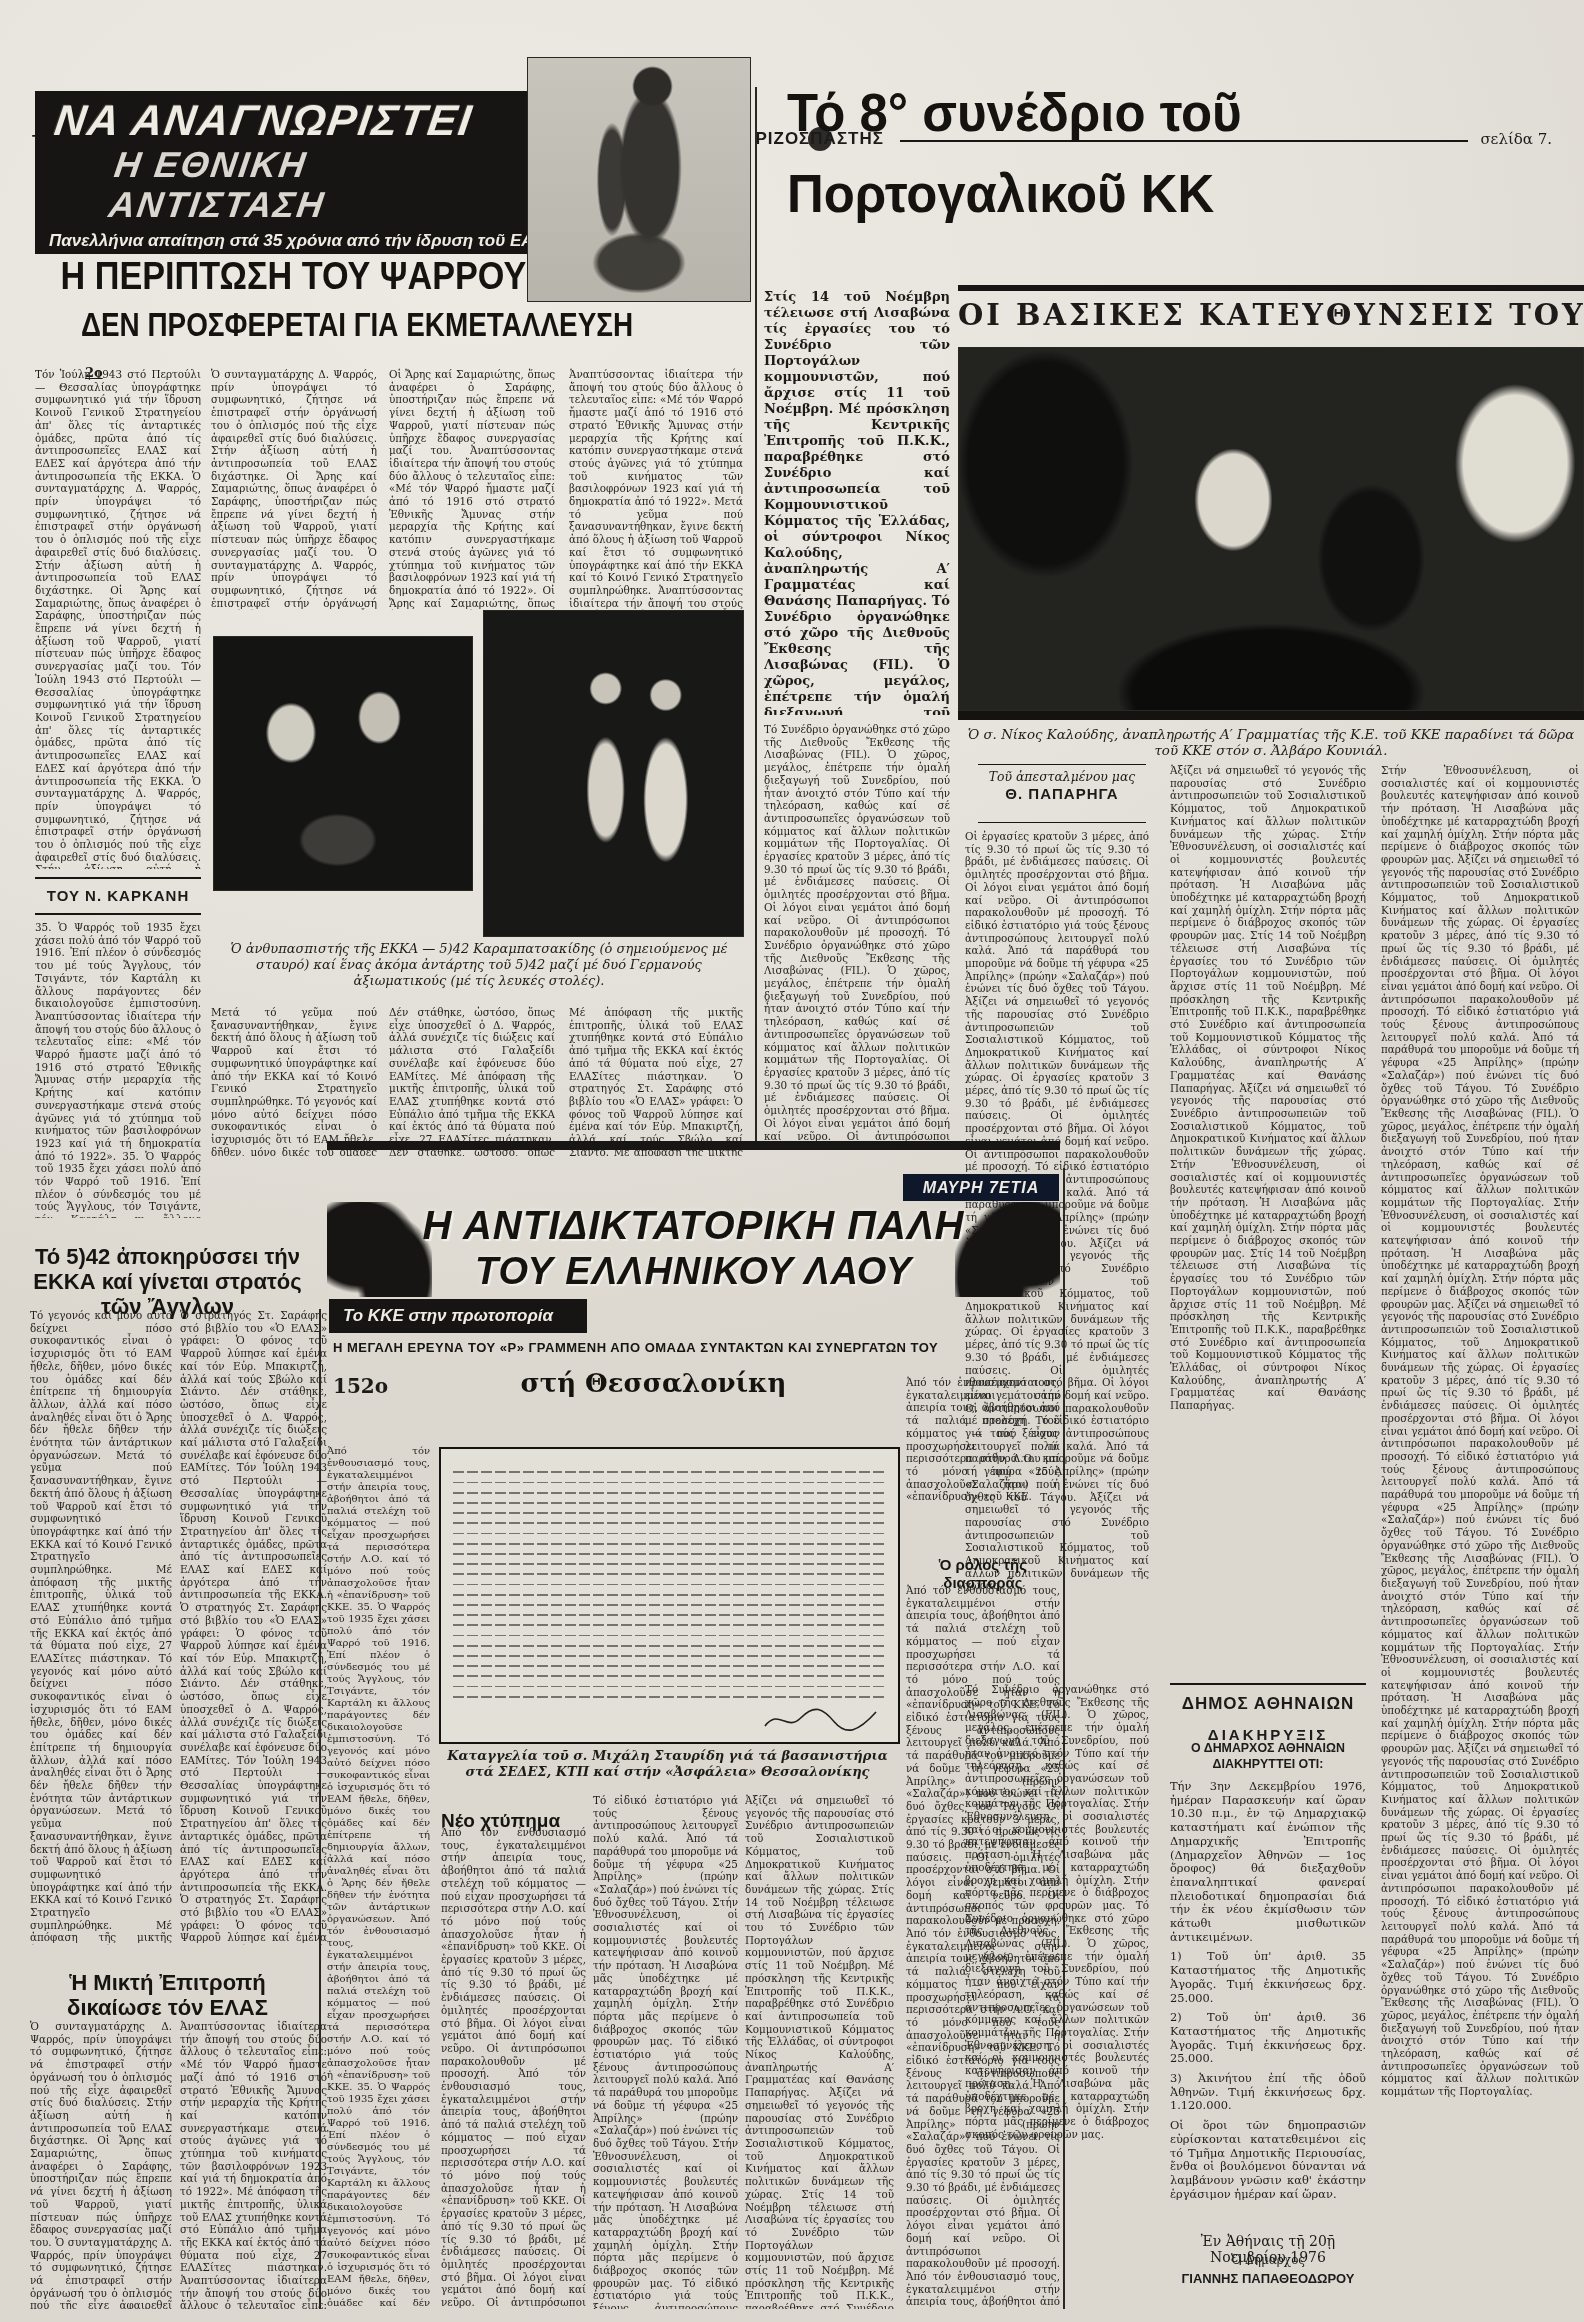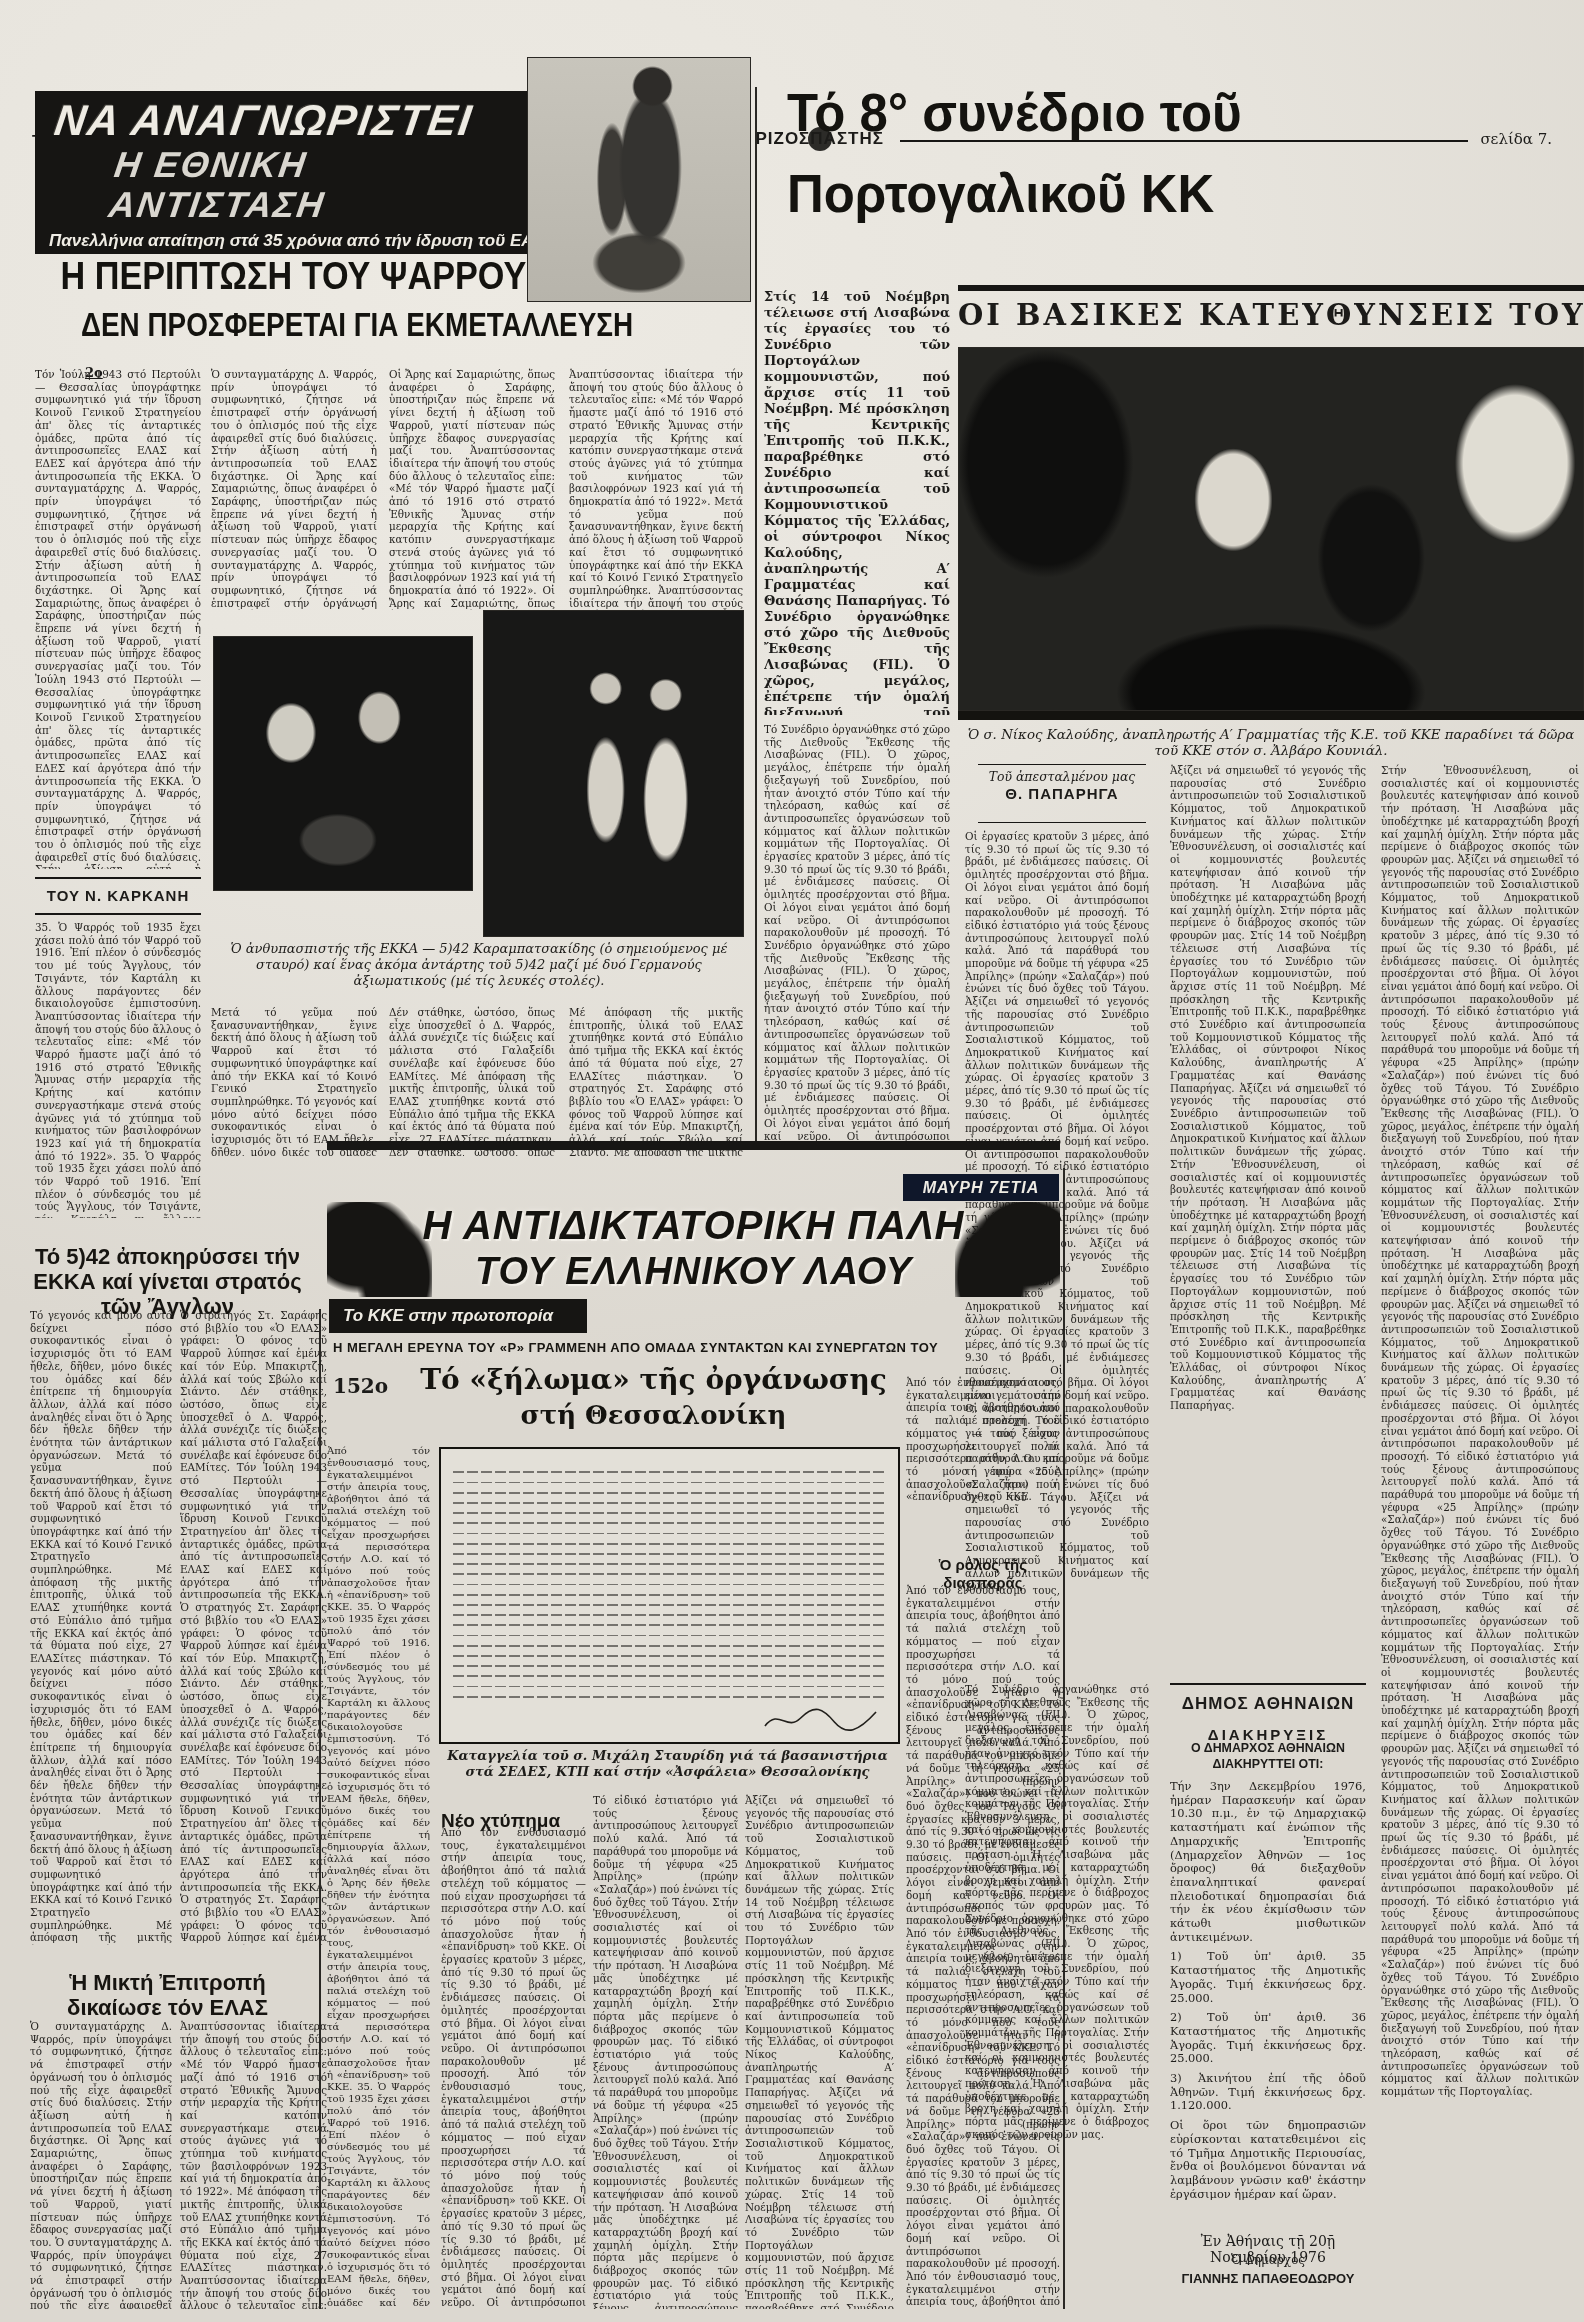--- a/index.html
+++ b/index.html
@@ -194,21 +194,20 @@
   <div class="abs mavri">ΜΑΥΡΗ 7ΕΤΙΑ</div>
   <div class="abs banner2">
     <div class="b2l">Η ΑΝΤΙΔΙΚΤΑΤΟΡΙΚΗ ΠΑΛΗ</div>
     <div class="b2l" style="font-size:38px;">ΤΟΥ ΕΛΛΗΝΙΚΟΥ ΛΑΟΥ</div>
   </div>
   <div class="abs kke-box">Το ΚΚΕ στην πρωτοπορία</div>
   <div class="abs ereyna">Η ΜΕΓΑΛΗ ΕΡΕΥΝΑ ΤΟΥ «Ρ» ΓΡΑΜΜΕΝΗ ΑΠΟ ΟΜΑΔΑ ΣΥΝΤΑΚΤΩΝ ΚΑΙ ΣΥΝΕΡΓΑΤΩΝ ΤΟΥ</div>
   <div class="abs episode">152ο</div>
 
   <div class="abs xilo">
-    <div class="x1">Τό «ξήλωμα» τῆς ὀργάνωσης</div>
     <div class="x2">στή Θεσσαλονίκη</div>
   </div>
 
   <div class="abs tx small" style="left:327px;top:1445px;width:103px;height:861px;">Ἀπό τόν ἐνθουσιασμό τους, ἐγκαταλειμμένοι στήν ἀπειρία τους, ἀβοήθητοι ἀπό τά παλιά στελέχη τοῦ κόμματος — πού εἶχαν προσχωρήσει τά περισσότερα στήν Λ.Ο. καί τό μόνο πού τούς ἀπασχολοῦσε ἦταν ἡ «ἐπανίδρυση» τοῦ ΚΚΕ. 35. Ὁ Ψαρρός τοῦ 1935 ἔχει χάσει πολύ ἀπό τόν Ψαρρό τοῦ 1916. Ἐπί πλέον ὁ σύνδεσμός του μέ τούς Ἄγγλους, τόν Τσιγάντε, τόν Καρτάλη κι ἄλλους παράγοντες δέν δικαιολογοῦσε ἐμπιστοσύνη. Τό γεγονός καί μόνο αὐτό δείχνει πόσο συκοφαντικός εἶναι ὁ ἰσχυρισμός ὅτι τό ΕΑΜ ἤθελε, δῆθεν, μόνο δικές του ὁμάδες καί δέν ἐπίτρεπε τή δημιουργία ἄλλων, ἀλλά καί πόσο ἀναληθές εἶναι ὅτι ὁ Ἄρης δέν ἤθελε δῆθεν τήν ἑνότητα τῶν ἀντάρτικων ὀργανώσεων. Ἀπό τόν ἐνθουσιασμό τους, ἐγκαταλειμμένοι στήν ἀπειρία τους, ἀβοήθητοι ἀπό τά παλιά στελέχη τοῦ κόμματος — πού εἶχαν προσχωρήσει τά περισσότερα στήν Λ.Ο. καί τό μόνο πού τούς ἀπασχολοῦσε ἦταν ἡ «ἐπανίδρυση» τοῦ ΚΚΕ. 35. Ὁ Ψαρρός τοῦ 1935 ἔχει χάσει πολύ ἀπό τόν Ψαρρό τοῦ 1916. Ἐπί πλέον ὁ σύνδεσμός του μέ τούς Ἄγγλους, τόν Τσιγάντε, τόν Καρτάλη κι ἄλλους παράγοντες δέν δικαιολογοῦσε ἐμπιστοσύνη. Τό γεγονός καί μόνο αὐτό δείχνει πόσο συκοφαντικός εἶναι ὁ ἰσχυρισμός ὅτι τό ΕΑΜ ἤθελε, δῆθεν, μόνο δικές του ὁμάδες καί δέν ἐπίτρεπε τή δημιουργία ἄλλων, ἀλλά καί πόσο ἀναληθές εἶναι ὅτι ὁ Ἄρης δέν ἤθελε δῆθεν τήν ἑνότητα τῶν ἀντάρτικων ὀργανώσεων. Ἀπό τόν ἐνθουσιασμό τους, ἐγκαταλειμμένοι στήν ἀπειρία τους, ἀβοήθητοι ἀπό τά παλιά στελέχη τοῦ κόμματος — πού εἶχαν προσχωρήσει τά περισσότερα στήν Λ.Ο. καί τό μόνο πού τούς ἀπασχολοῦσε ἦταν ἡ «ἐπανίδρυση» τοῦ ΚΚΕ. 35. Ὁ Ψαρρός τοῦ 1935 ἔχει χάσει πολύ ἀπό τόν Ψαρρό τοῦ 1916. Ἐπί πλέον ὁ σύνδεσμός του μέ τούς Ἄγγλους, τόν Τσιγάντε, τόν Καρτάλη κι ἄλλους παράγοντες δέν δικαιολογοῦσε ἐμπιστοσύνη. Τό γεγονός καί μόνο αὐτό δείχνει πόσο συκοφαντικός εἶναι ὁ ἰσχυρισμός ὅτι τό ΕΑΜ ἤθελε, δῆθεν, μόνο δικές του ὁμάδες καί δέν ἐπίτρεπε τή δημιουργία ἄλλων, ἀλλά καί πόσο ἀναληθές εἶναι ὅτι ὁ Ἄρης δέν ἤθελε δῆθεν τήν ἑνότητα τῶν ἀντάρτικων ὀργανώσεων.</div>
 
   <div class="abs letter">
     <div class="letter-lines"></div>
     <svg class="sig" width="119" height="30" viewBox="0 0 120 30">
       <path d="M4 22 C 18 4, 26 28, 40 14 S 62 4, 74 18 S 98 28, 116 8" fill="none" stroke="#22201c" stroke-width="1.6"></path>
     </svg>

